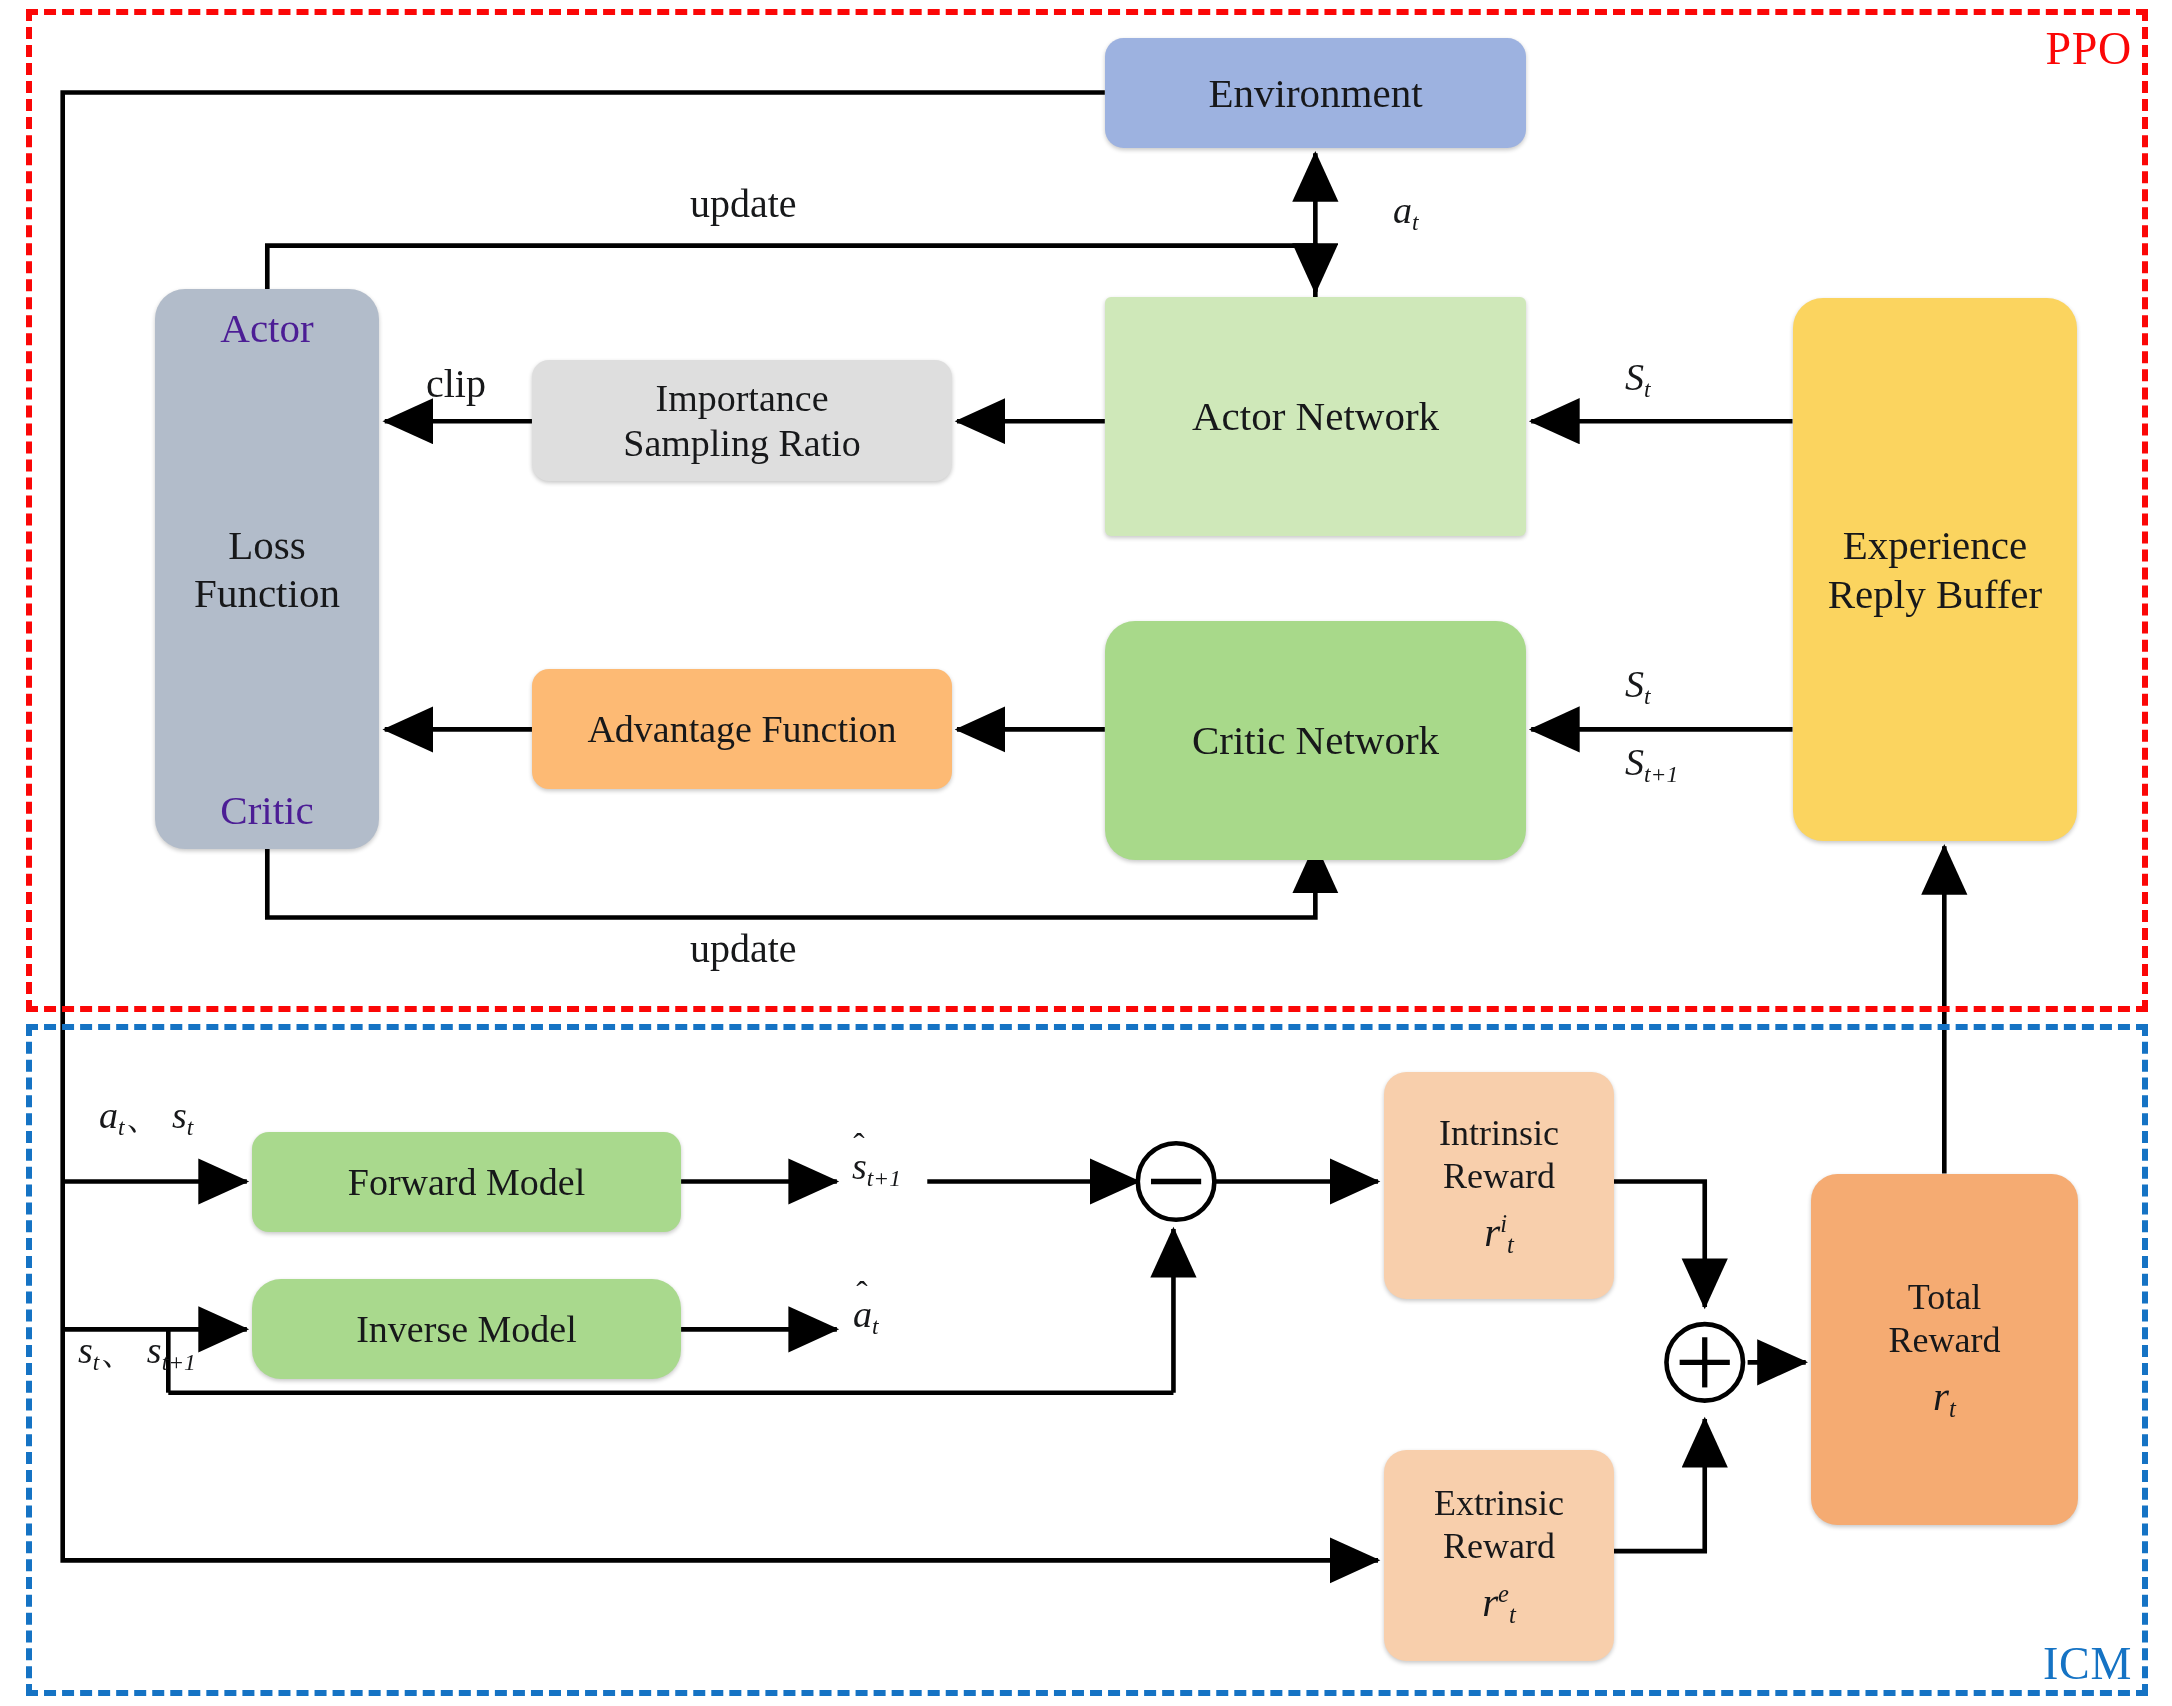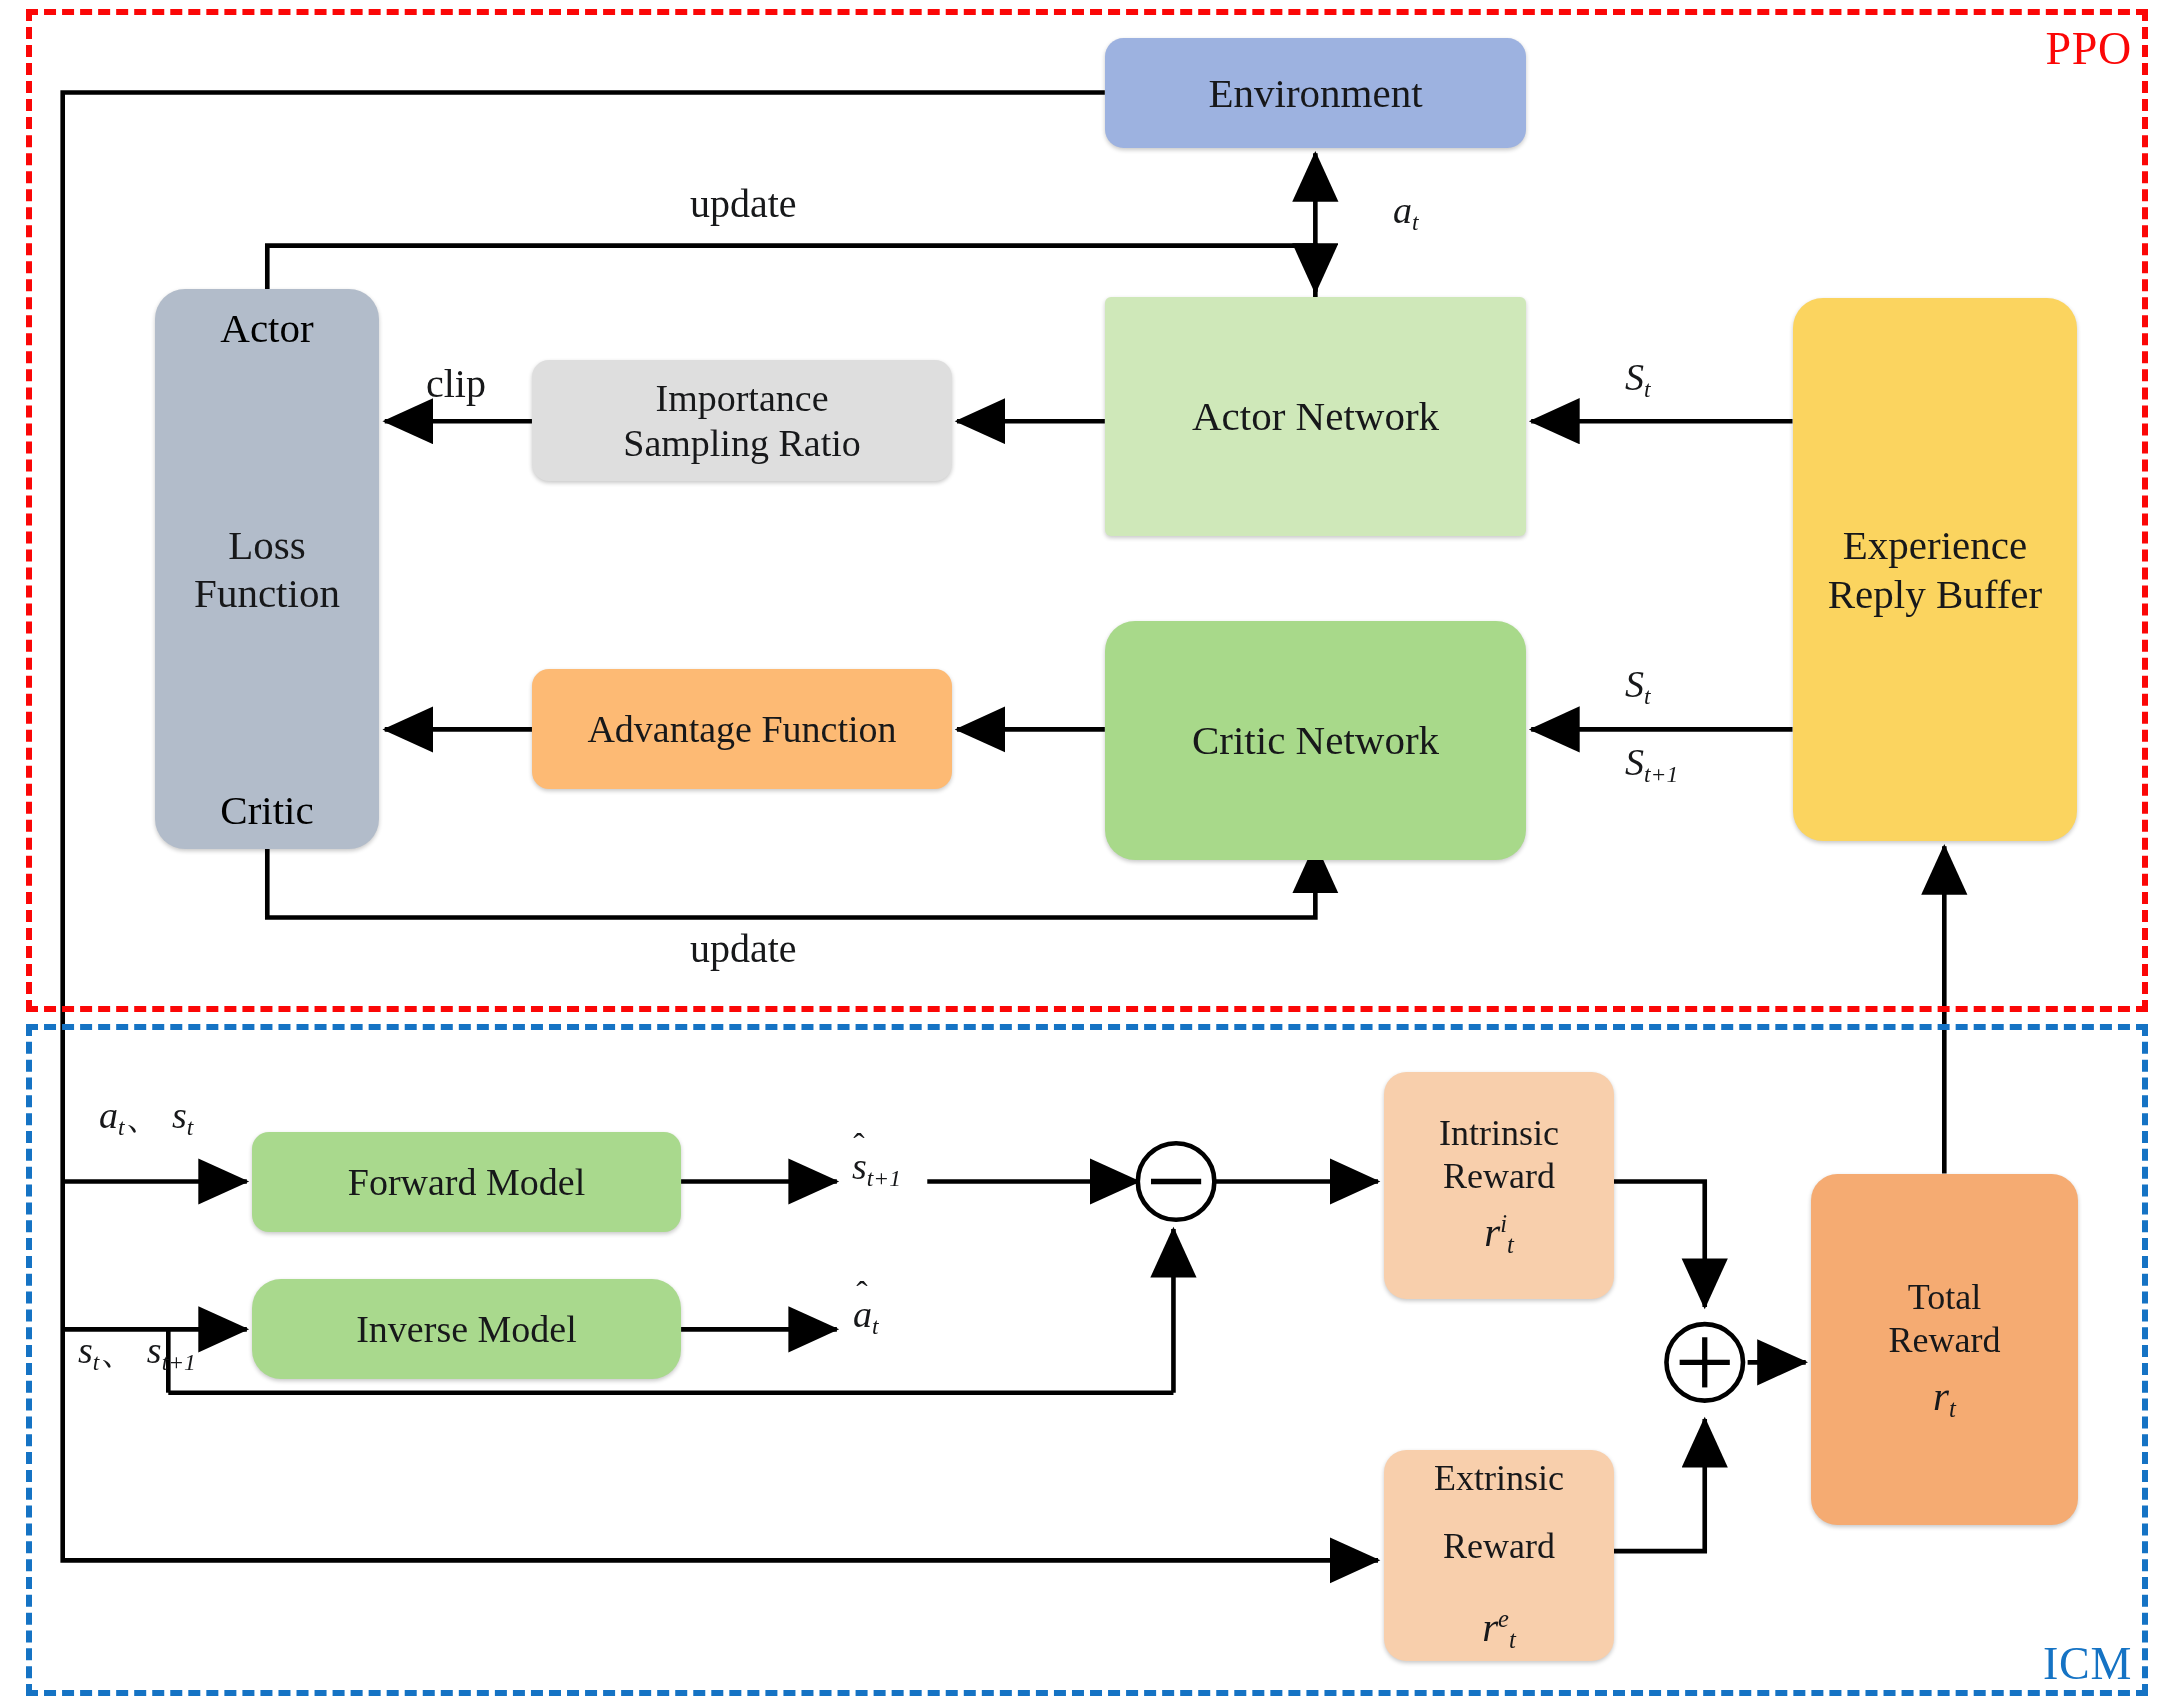--- a/index.html
+++ b/index.html
@@ -75,25 +75,25 @@
   #node-buffer      { left: 1793px; top: 298px; width: 284px; height: 543px;
      background: #fbd45f; border-radius: 30px; }
 
   #node-forward     { left: 252px;  top: 1132px; width: 429px; height: 100px;
      background: #a9d98d; border-radius: 17px; font-size: 38px; }
   #node-inverse     { left: 252px;  top: 1279px; width: 429px; height: 100px;
      background: #a9d98d; border-radius: 29px; font-size: 38px; }
   #node-intrinsic   { left: 1384px; top: 1072px; width: 230px; height: 227px;
      background: #f8cfac; border-radius: 22.4px; font-size: 36px; }
   #node-extrinsic   { left: 1384px; top: 1450px; width: 230px; height: 211px;
-     background: #f8cfac; border-radius: 22.4px; font-size: 36px; gap: 25px; }
+     background: #f8cfac; border-radius: 22.4px; font-size: 36px; }
   #node-total       { left: 1811px; top: 1174px; width: 267px; height: 351px;
      background: #f5ab72; border-radius: 26.4px; font-size: 36px; }
 
-  .redtext { color: #000000; }
+  .redtext { color: #4c1d95; }
   .loss-mid { font-size: 41px; line-height: 1.18; }
 
   
   .mlabel {
     position: absolute;
     font-size: 38px;
     line-height: 1;
     white-space: nowrap;
     color: #17181a;
     font-family: "Liberation Serif", "DejaVu Serif", serif;

